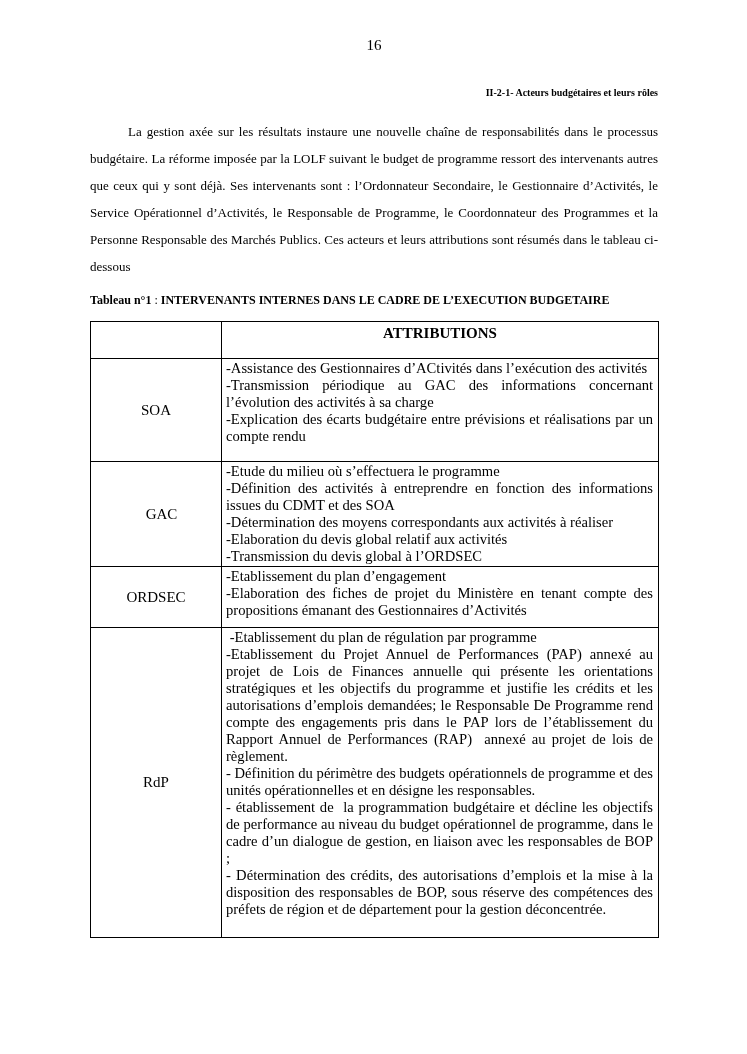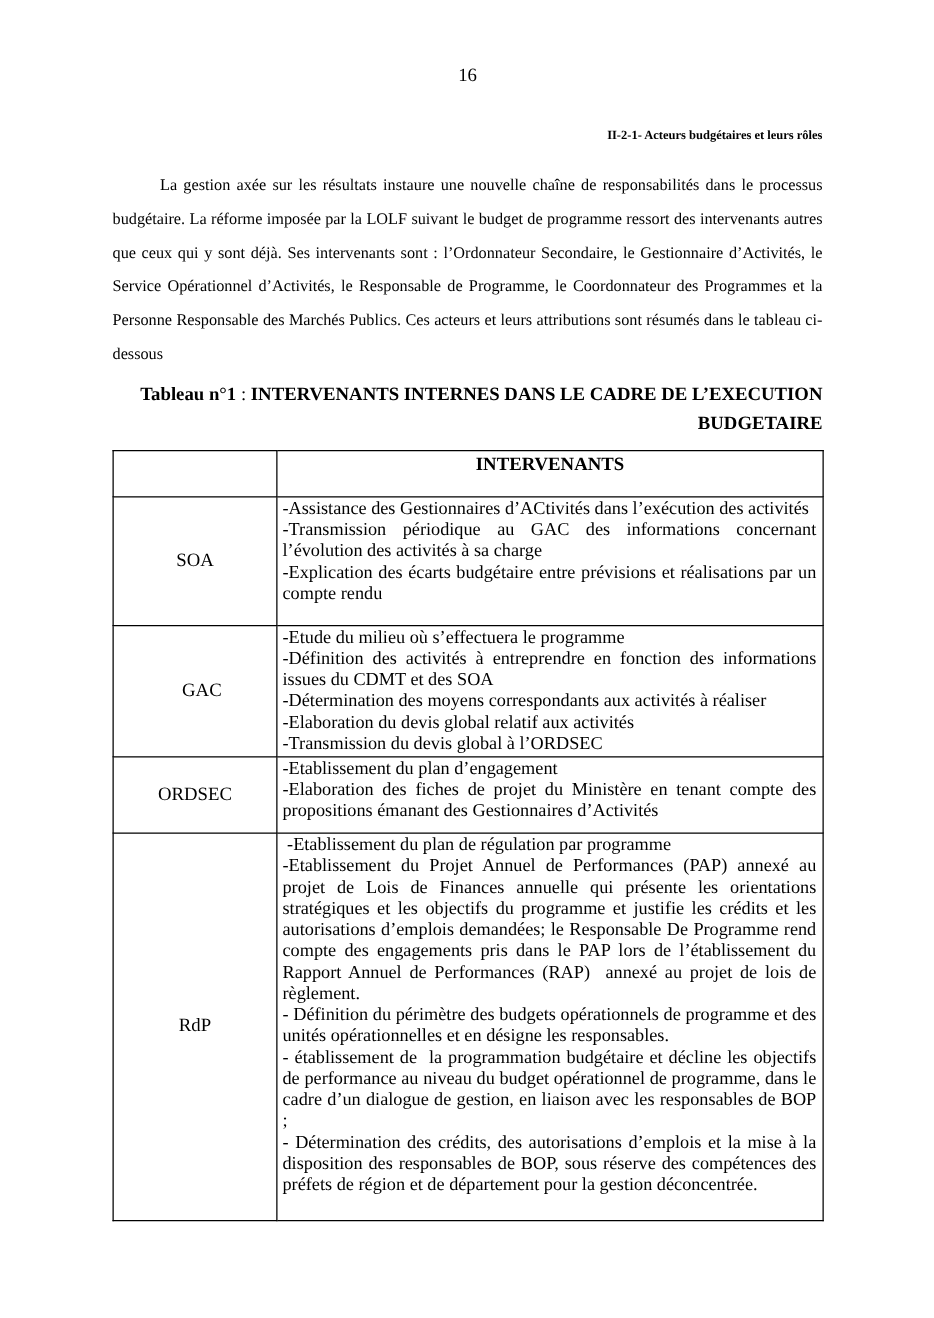--- a/index.html
+++ b/index.html
@@ -15,42 +15,41 @@
     color: #000000;
     font-family: "Liberation Serif", serif;
     box-sizing: border-box;
     padding: 36px 89px 0 90px;
     overflow: hidden;
   }
   .page-number {
     text-align: center;
     font-size: 15px;
     line-height: 18px;
-    margin-top: 16px;
   }
   .section-heading {
     margin-top: 30px;
     text-align: right;
     font-weight: bold;
     font-size: 10px;
     line-height: 18px;
   }
   .intro-paragraph {
     margin-top: 16px;
     font-size: 13px;
     line-height: 27px;
     text-align: justify;
     text-indent: 38px;
   }
   .table-caption {
     margin-top: 9px;
-    font-size: 15px;
+    font-size: 12px;
     line-height: 23px;
     font-weight: bold;
-    text-align: right;
+    text-align: left;
   }
   .table-caption .caption-sep {
     font-weight: normal;
   }
   table.attributions-table {
     border-collapse: collapse;
     margin-top: 9px;
     width: 568px;
     table-layout: fixed;
   }
@@ -107,21 +106,21 @@
   </div>
 
   <table class="attributions-table">
     <colgroup>
       <col class="col-actor">
       <col class="col-attr">
     </colgroup>
     <tbody>
       <tr class="row-header">
         <td></td>
-        <td class="attr-header-cell">INTERVENANTS</td>
+        <td class="attr-header-cell">ATTRIBUTIONS</td>
       </tr>
 
       <tr class="row-soa">
         <td class="actor-cell">SOA</td>
         <td class="attributions-cell">-Assistance des Gestionnaires d’ACtivités dans l’exécution des activités
 -Transmission périodique au GAC des informations concernant l’évolution des activités à sa charge
 -Explication des écarts budgétaire entre prévisions et réalisations par un compte rendu</td>
       </tr>
 
       <tr class="row-gac">

